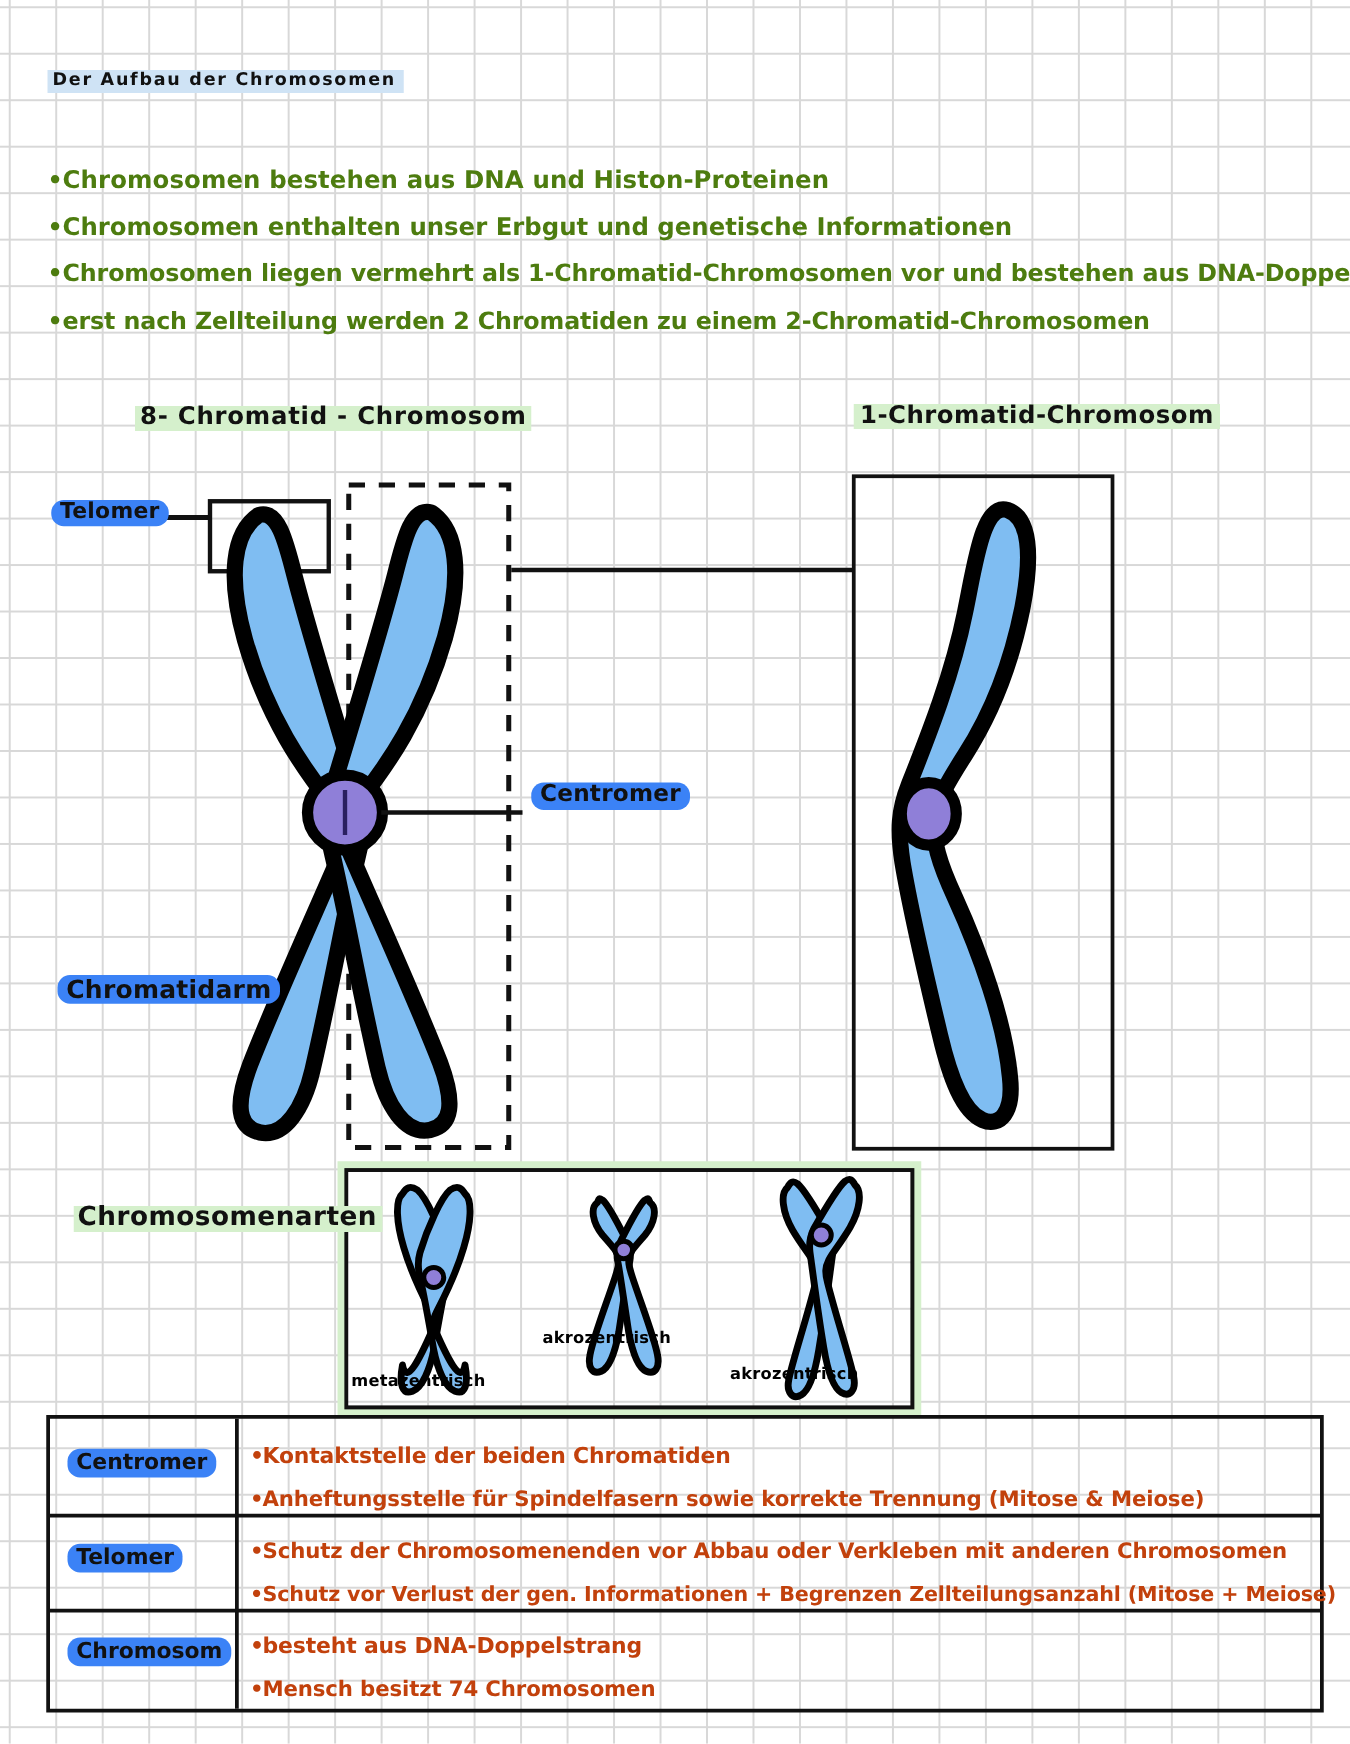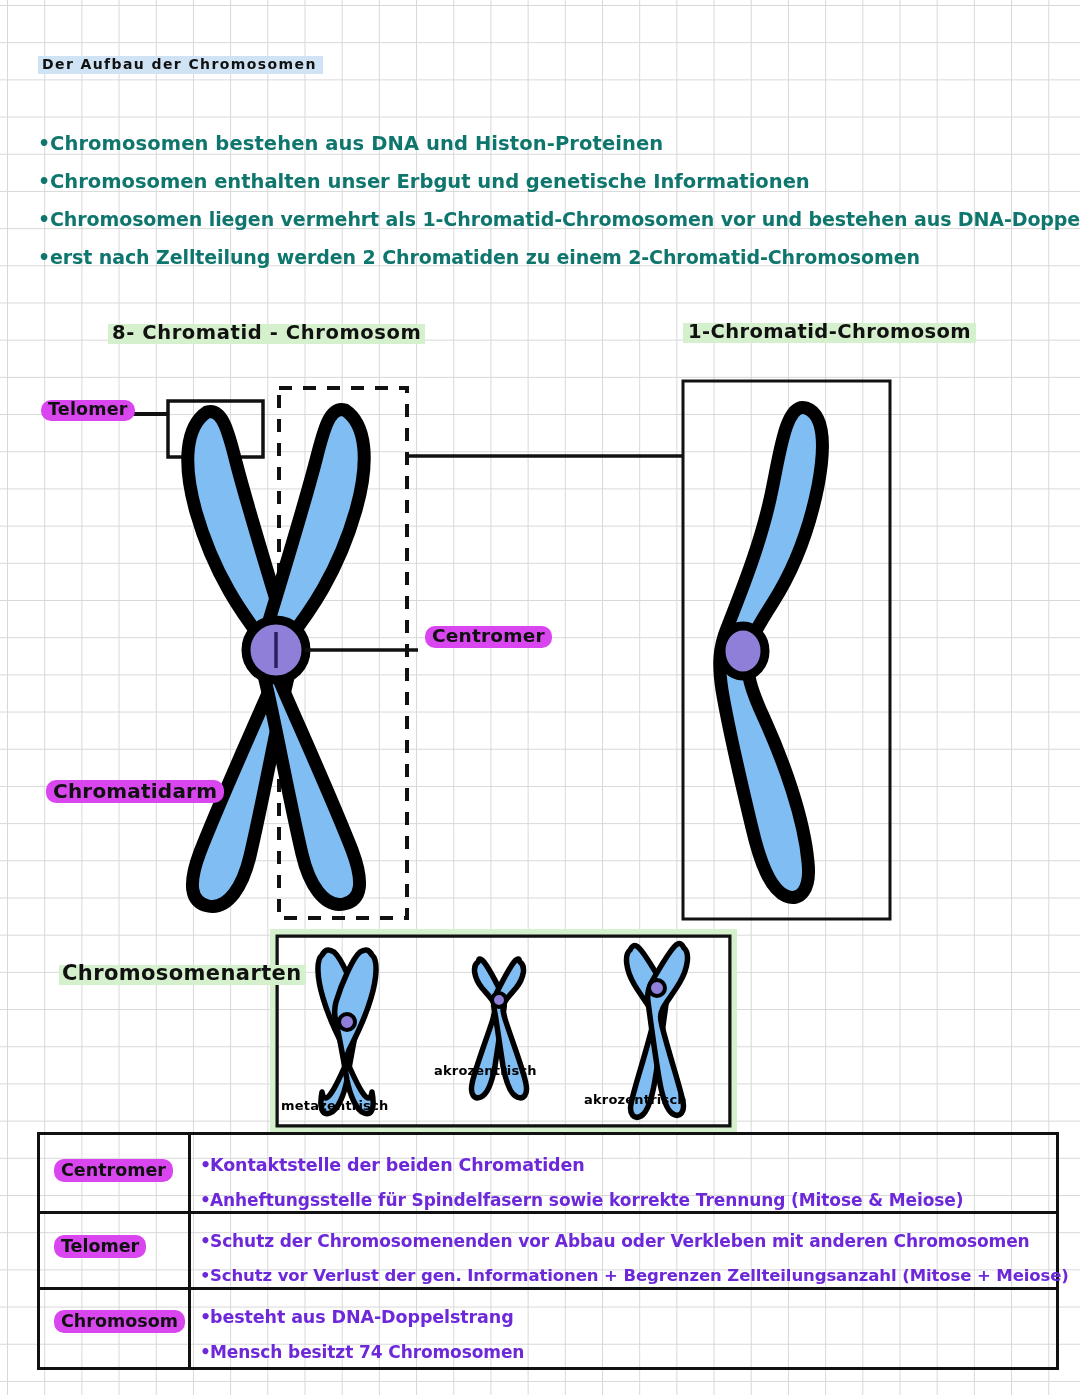--- a/index.html
+++ b/index.html
@@ -44,37 +44,37 @@
     font-weight: 700;
     letter-spacing: 0.2px;
     white-space: nowrap;
     line-height: 1;
     transform-origin: left center;
   }
 
   
   .hl-blue  { background: linear-gradient(to bottom, transparent 8%, #cfe3f5 8%, #cfe3f5 97%, transparent 97%); }
   .hl-green { background: linear-gradient(to bottom, transparent 14%, #d5f0cc 14%, #d5f0cc 94%, transparent 94%); }
-  .hl-pink  { background: #d946ef; border-radius: 10px; padding: 1px 7px 2px 7px; }
+  .hl-pink  { background: #3b82f6; border-radius: 10px; padding: 1px 7px 2px 7px; }
 
   
   #title {
     left: 38px;
     top: 54px;
     font-size: 14px;
     letter-spacing: 1.4px;
     padding: 3px 6px 4px 4px;
   }
 
   
   .bullet-row {
     position: absolute;
     left: 38px;
     font-size: 19.5px;
-    color: #0f766e;
+    color: #4d7c0f;
     font-weight: 700;
     white-space: nowrap;
     letter-spacing: 0.1px;
   }
   .bullet-row .dot {
     display: inline-block;
     width: 12px;
     font-size: 19px;
     vertical-align: baseline;
   }
@@ -172,21 +172,21 @@
   }
   #key0 { top: 25px; }
   #key1 { top: 101px; }
   #key2 { top: 176px; }
 
   .row-val {
     position: absolute;
     left: 160px;
     font-size: 17.5px;
     font-weight: 700;
-    color: #6d28d9;
+    color: #c2410c;
     white-space: nowrap;
     letter-spacing: -0.1px;
   }
   .row-val .dot { display: inline-block; width: 10px; }
   #v00 { top: 20px; }
   #v01 { top: 55px; font-size: 17px; }
   #v10 { top: 96px; font-size: 17px; }
   #v11 { top: 131px; font-size: 16.5px; }
   #v20 { top: 172px; }
   #v21 { top: 207px; font-size: 17px; }

